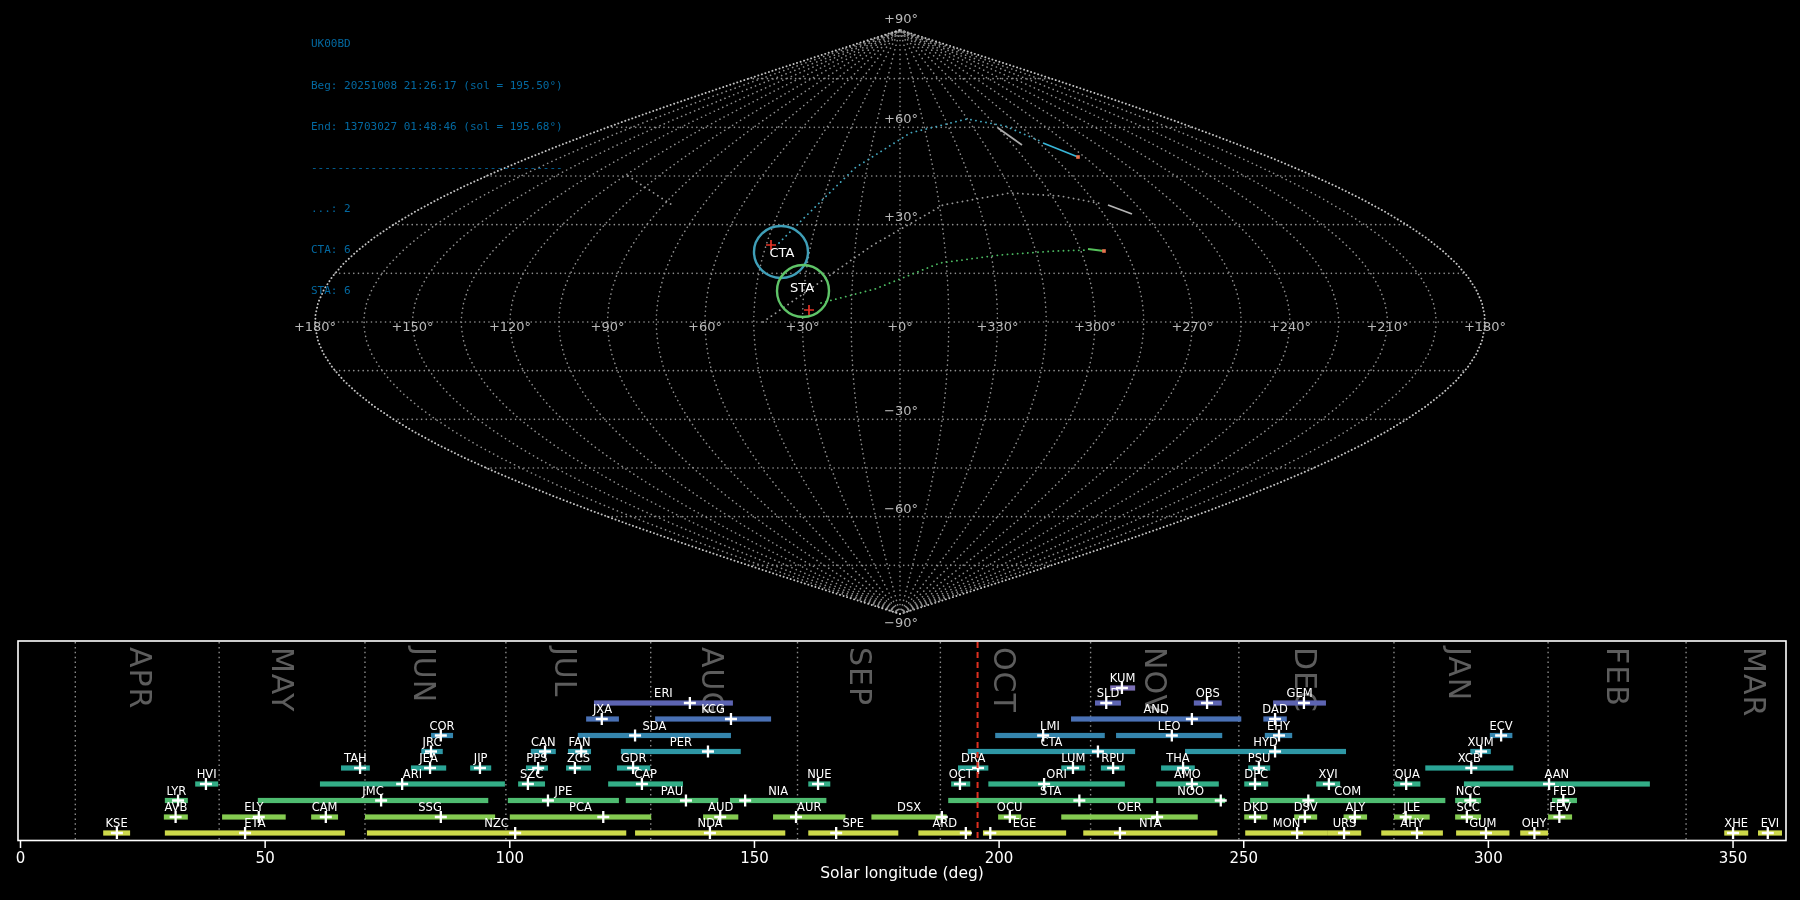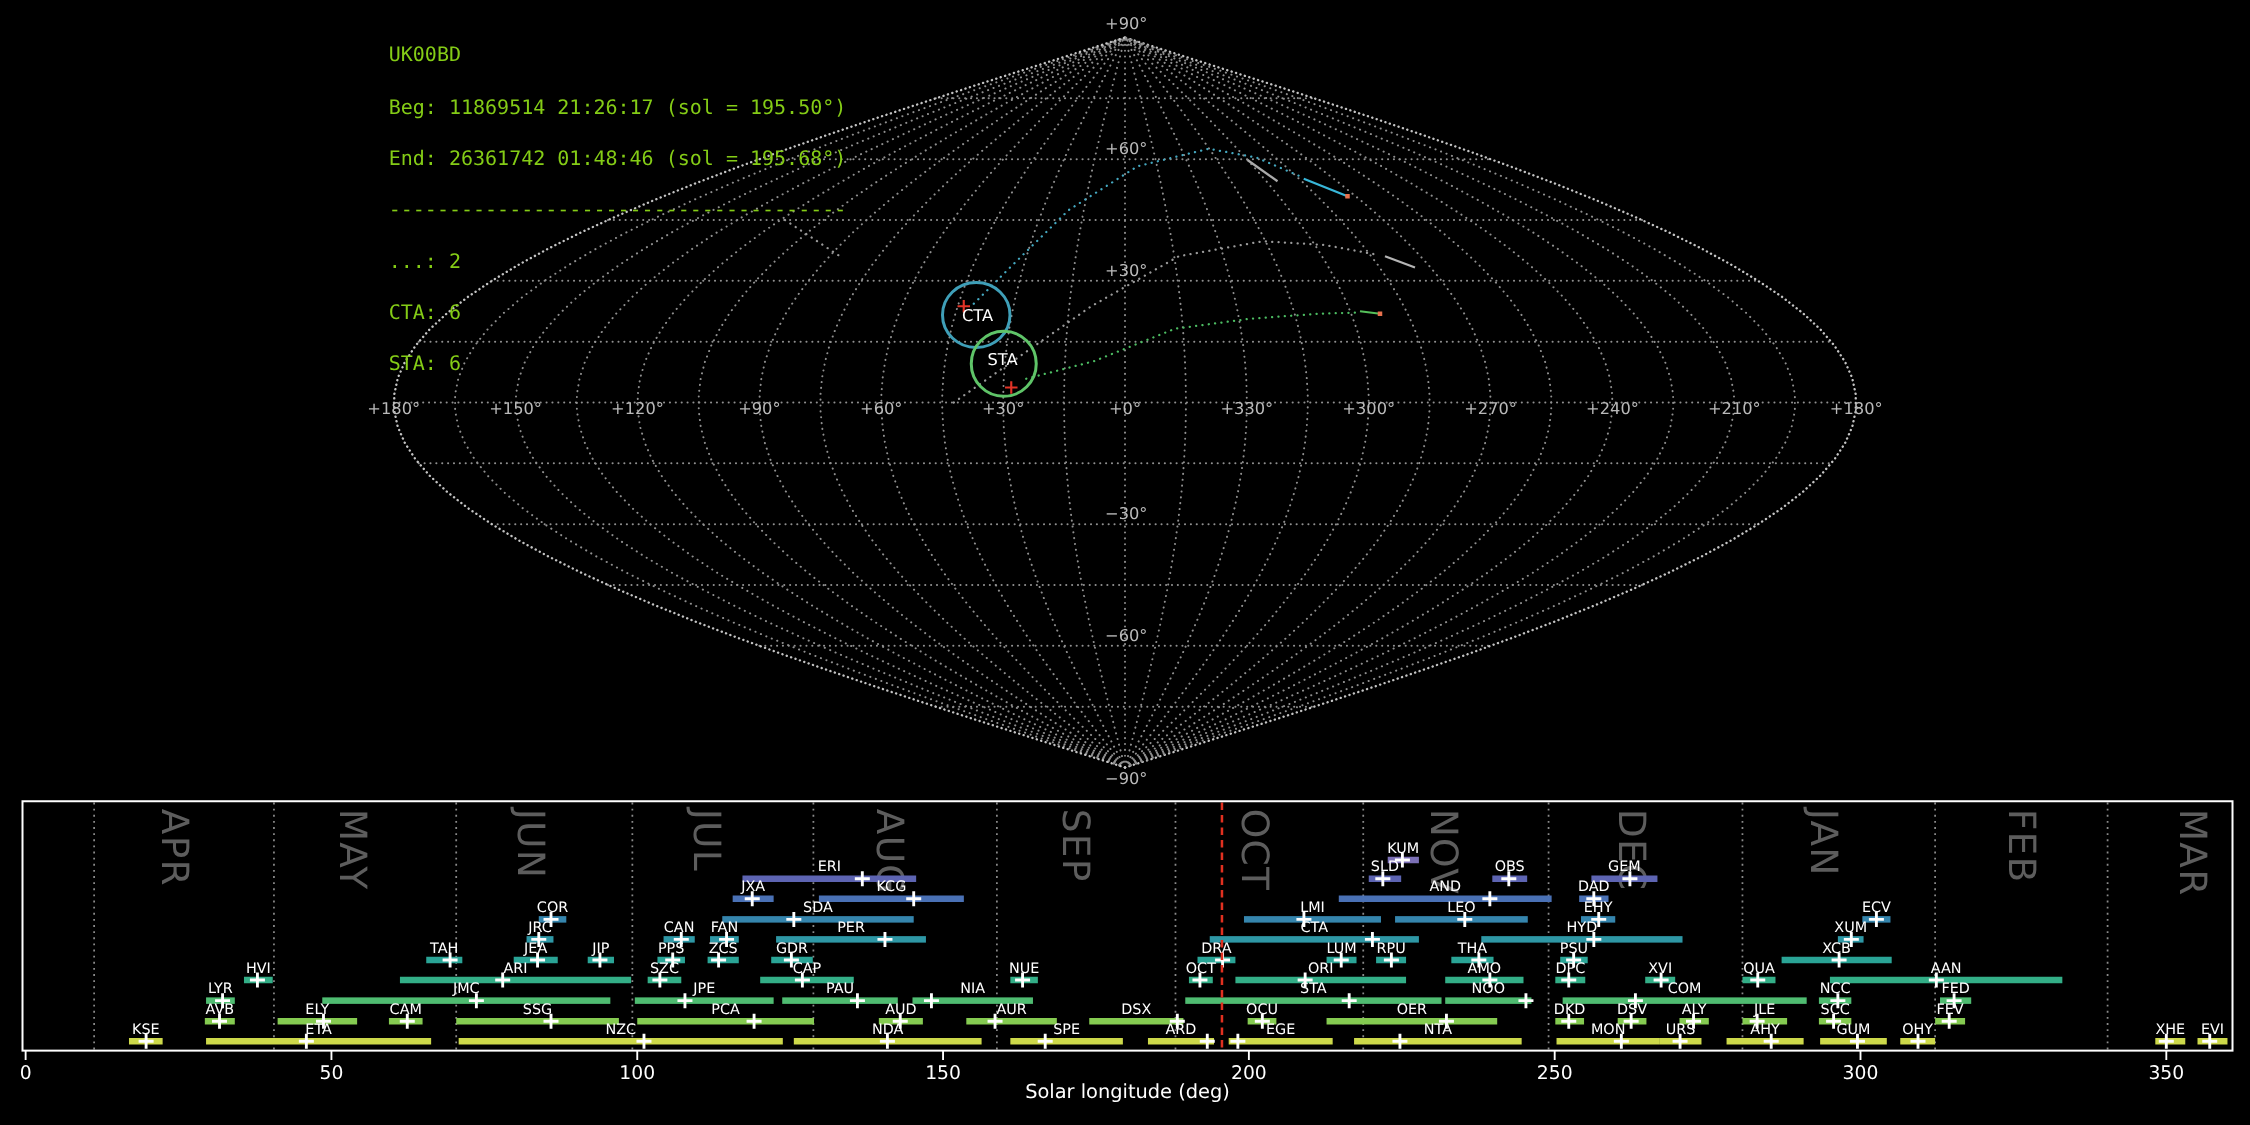--- a/index.html
+++ b/index.html
@@ -1,37 +1,37 @@
 <!DOCTYPE html>
 <html><head>
 <meta charset="utf-8">
 <style>
   html,body{margin:0;padding:0;background:#000;}
   #stage{position:relative;width:1800px;height:900px;background:#000;overflow:hidden;
          font-family:"DejaVu Sans", sans-serif;}
-  #legend{position:absolute;left:311px;top:10px;color:#84cc16;
-          font-family:"DejaVu Sans Mono", monospace;font-size:16px;line-height:13.7px;
+  #legend{position:absolute;left:311px;top:10px;color:#0369a1;
+          font-family:"DejaVu Sans Mono", monospace;font-size:11px;line-height:13.7px;
           white-space:pre;}
   svg text{font-family:"DejaVu Sans", sans-serif;}
   .map-label{fill:#b9b9b9;font-size:13px;}
   .shower-label{fill:#ffffff;font-size:11.5px;}
   .tick-label{fill:#ffffff;font-size:15px;}
   .month-label{fill:#5d5d5d;font-size:30px;letter-spacing:1px;}
   .radiant-label{fill:#ffffff;font-size:13px;}
   #xlabel{fill:#ffffff;font-size:15.5px;}
 </style>
 </head>
 <body>
 
 <div id="stage">
 
   <div id="legend">
     <div>UK00BD</div>
-    <div>Beg: 11869514 21:26:17 (sol = 195.50°)</div>
-    <div>End: 26361742 01:48:46 (sol = 195.68°)</div>
+    <div>Beg: 20251008 21:26:17 (sol = 195.50°)</div>
+    <div>End: 13703027 01:48:46 (sol = 195.68°)</div>
     <div>--------------------------------------</div>
     <div>...: 2</div>
     <div>CTA: 6</div>
     <div>STA: 6</div>
   </div>
 
   <svg id="scene" width="1800" height="900" viewBox="0 0 1800 900">
     <g id="map-grid">
         <line x1="748.5908586150254" y1="565.3333333333334" x2="1051.4091413849746" y2="565.3333333333334" stroke="#8f8f8f" stroke-width="1.6" stroke-dasharray="0.1 4.6" stroke-linecap="round" fill="none"></line>
         <line x1="607.5" y1="516.6666666666666" x2="1192.5" y2="516.6666666666666" stroke="#8f8f8f" stroke-width="1.6" stroke-dasharray="0.1 4.6" stroke-linecap="round" fill="none"></line>

